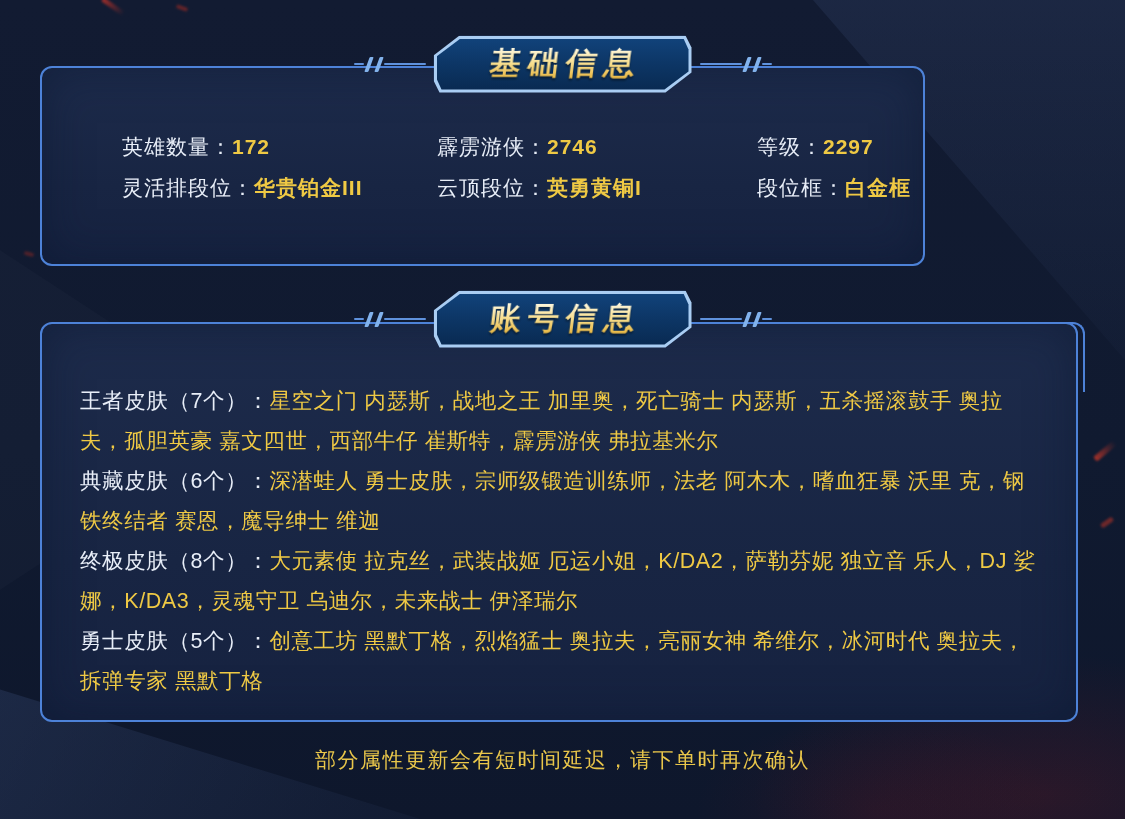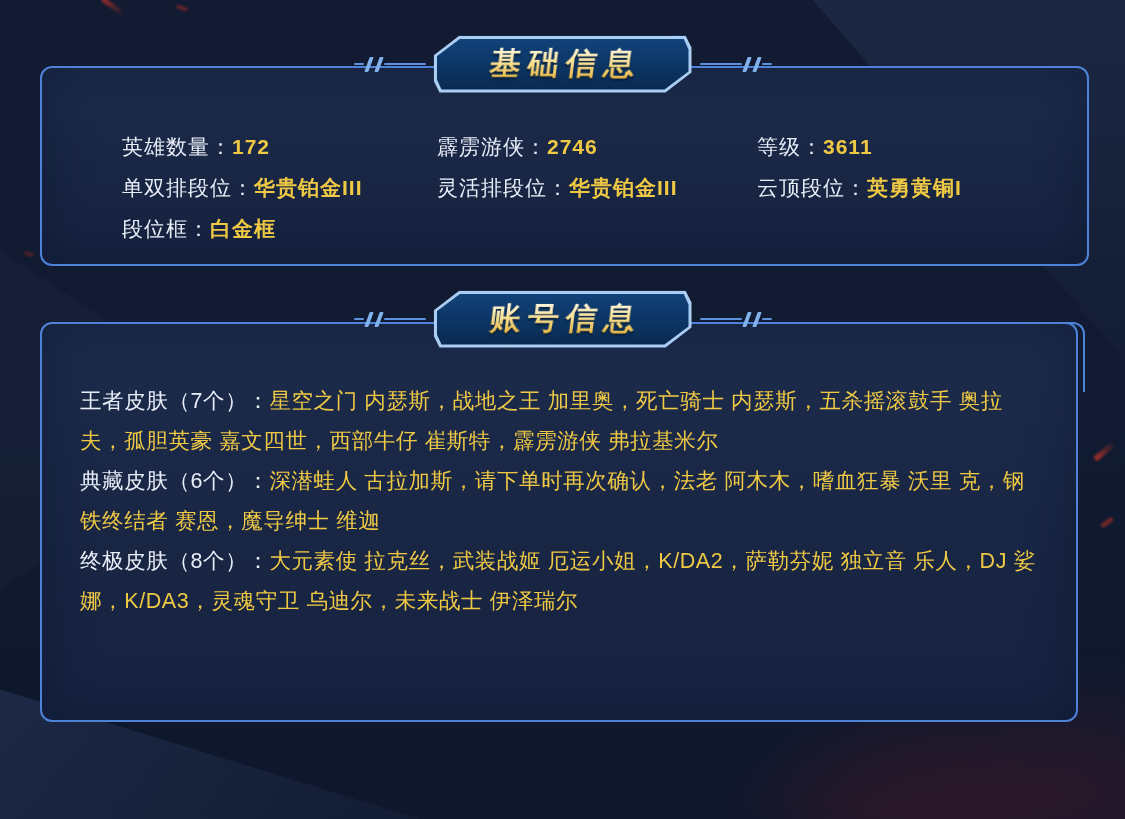--- a/index.html
+++ b/index.html
@@ -53,21 +53,21 @@
   .e8{ top:520px; left:1100px; width:14px; height:5px; transform:rotate(-35deg);
        background:rgba(170,48,38,.6); filter:blur(1px);}
   
   .panel{
     position:absolute;
     border:2px solid #4d82d8;
     border-radius:12px;
     background:linear-gradient(180deg, #1d2b4b 0%, #182543 60%, #162240 100%);
     box-shadow: inset 0 0 46px rgba(10,22,46,.5);
   }
-  .panel-basic{ left:40px; top:66px; width:1049px; height:200px; }
+  .panel-basic{ left:40px; top:66px; width:885px; height:200px; }
   .panel-account{ left:40px; top:322px; width:1038px; height:400px; }
   .corner-ext{
     position:absolute; top:-2px; right:-9px; width:66px; height:70px;
     border-top:2px solid #4d82d8; border-right:2px solid #4d82d8;
     border-top-right-radius:12px;
   }
   
   .badge-row{
     position:absolute; left:0; width:1125px; height:58px;
     display:flex; align-items:center; justify-content:center; z-index:5;
@@ -156,24 +156,21 @@
 
   <section class="panel panel-basic">
     <div class="info-grid">
       <div class="field">
         <span class="lbl">英雄数量</span><span class="sep">：</span><span class="val">172</span>
       </div>
       <div class="field">
         <span class="lbl">霹雳游侠</span><span class="sep">：</span><span class="val">2746</span>
       </div>
       <div class="field">
-        <span class="lbl">等级</span><span class="sep">：</span><span class="val">3611</span>
-      </div>
-      <div class="field">
-        <span class="lbl">单双排段位</span><span class="sep">：</span><span class="val">华贵铂金III</span>
+        <span class="lbl">等级</span><span class="sep">：</span><span class="val">2297</span>
       </div>
       <div class="field">
         <span class="lbl">灵活排段位</span><span class="sep">：</span><span class="val">华贵铂金III</span>
       </div>
       <div class="field">
         <span class="lbl">云顶段位</span><span class="sep">：</span><span class="val">英勇黄铜I</span>
       </div>
       <div class="field">
         <span class="lbl">段位框</span><span class="sep">：</span><span class="val">白金框</span>
       </div>
@@ -202,24 +199,27 @@
     </div>
   </div>
 
   <section class="panel panel-account">
     <div class="corner-ext"></div>
     <div class="account-body">
       <p class="entry">
         <span class="lbl">王者皮肤（7个）</span><span class="sep">：</span><span class="val">星空之门 内瑟斯，战地之王 加里奥，死亡骑士 内瑟斯，五杀摇滚鼓手 奥拉夫，孤胆英豪 嘉文四世，西部牛仔 崔斯特，霹雳游侠 弗拉基米尔</span>
       </p>
       <p class="entry">
-        <span class="lbl">典藏皮肤（6个）</span><span class="sep">：</span><span class="val">深潜蛙人 古拉加斯，请下单时再次确认，法老 阿木木，嗜血狂暴 沃里 克，钢铁终结者 赛恩，魔导绅士 维迦</span>
+        <span class="lbl">典藏皮肤（6个）</span><span class="sep">：</span><span class="val">深潜蛙人 勇士皮肤，宗师级锻造训练师，法老 阿木木，嗜血狂暴 沃里 克，钢铁终结者 赛恩，魔导绅士 维迦</span>
       </p>
       <p class="entry">
         <span class="lbl">终极皮肤（8个）</span><span class="sep">：</span><span class="val">大元素使 拉克丝，武装战姬 厄运小姐，K/DA2，萨勒芬妮 独立音 乐人，DJ 娑娜，K/DA3，灵魂守卫 乌迪尔，未来战士 伊泽瑞尔</span>
+      </p>
+      <p class="entry">
+        <span class="lbl">勇士皮肤（5个）</span><span class="sep">：</span><span class="val">创意工坊 黑默丁格，烈焰猛士 奥拉夫，亮丽女神 希维尔，冰河时代 奥拉夫，拆弹专家 黑默丁格</span>
       </p>
     </div>
   </section>
 
   <div class="badge-row badge-row-2">
     <div class="deco deco-left">
       <span class="seg seg-short"></span>
       <span class="tick"></span>
       <span class="tick"></span>
       <span class="seg seg-long"></span>
@@ -232,14 +232,15 @@
       <div class="acc acc-bl"></div>
     </div>
     <div class="deco deco-right">
       <span class="seg seg-long"></span>
       <span class="tick"></span>
       <span class="tick"></span>
       <span class="seg seg-short"></span>
     </div>
   </div>
 
+  <div class="footer-note">部分属性更新会有短时间延迟，请下单时再次确认</div>
 
 </div>
 
 </body></html>

